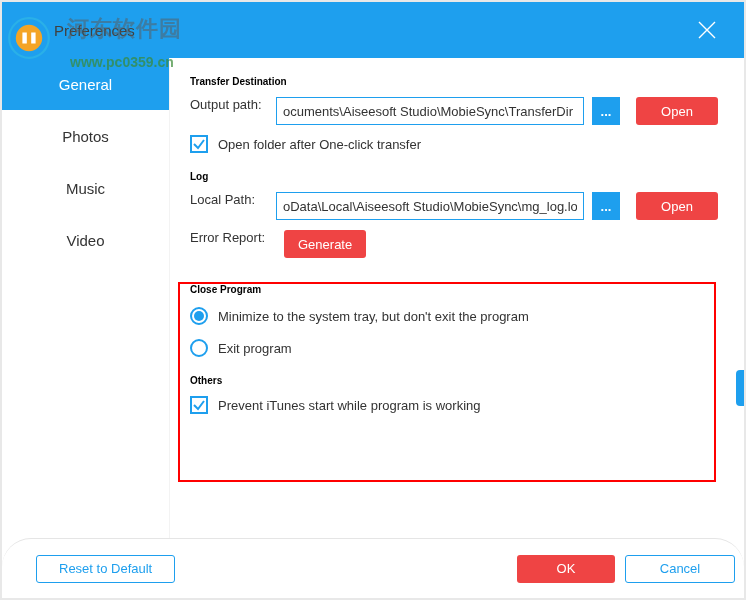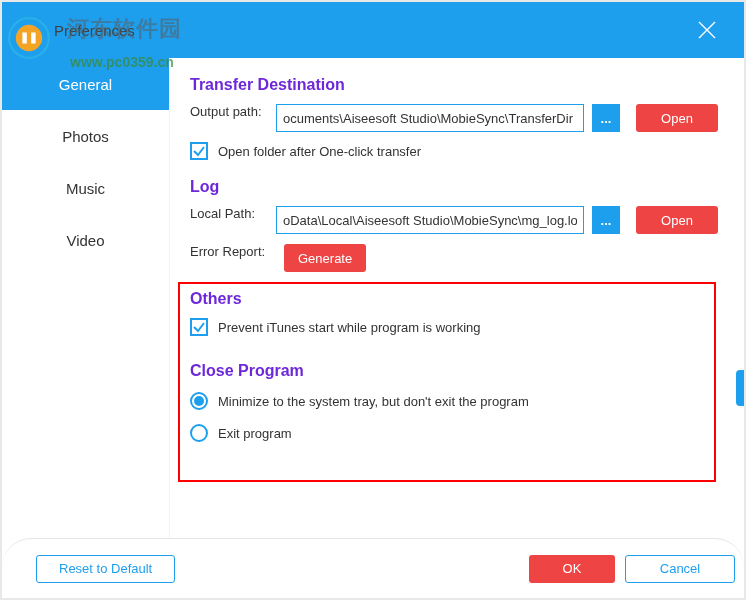--- a/index.html
+++ b/index.html
@@ -12,42 +12,42 @@
   .watermark1 { position:absolute; top:12px; left:65px; font-size:22px; font-weight:bold; color:#5a5a5a; opacity:.5; letter-spacing:1px; font-family:"SimSun","Microsoft YaHei"; }
   .watermark2 { position:absolute; top:52px; left:68px; font-size:14px; font-weight:bold; color:#3a8a35; opacity:.7; }
   .logo { position:absolute; top:14px; left:5px; width:44px; height:44px; }
 
   .main { display:flex; height: 480px; }
   .sidebar { width:168px; display:flex; flex-direction:column; border-right:1px solid #f3f3f3; }
   .sidebar .tab { height:52px; display:flex; align-items:center; justify-content:center; font-size:15px; color:#333; cursor:pointer; }
   .sidebar .tab.active { background:#1e9fee; color:#fff; }
 
   .content { flex:1; padding: 18px 26px 10px 20px; font-size:13px; color:#333; overflow:auto; position:relative; }
-  .content h4 { font-size:16px; font-weight:bold; margin-bottom:10px; color:#6d28d9; }
+  .content h4 { font-size:10px; font-weight:bold; margin-bottom:10px; color:#000000; }
   .section { margin-bottom: 18px; }
   .row { display:flex; align-items:flex-start; gap:8px; margin-bottom:10px; }
   .label { width:78px; font-size:13px; color:#333; }
   .pathbox { flex:1; height:28px; border:1px solid #1e9fee; padding:0 6px; font-size:13px; color:#333; outline:none; min-width:0; }
   .iconbtn { width:28px; height:28px; background:#1e9fee; color:#fff; display:flex; align-items:center; justify-content:center; cursor:pointer; font-weight:bold; }
   .btn-primary { height:28px; min-width:82px; background:#ef4444; color:#fff; border:none; border-radius:3px; font-size:13px; cursor:pointer; padding:0 14px; }
   .btn-secondary { height:28px; min-width:82px; background:#fff; color:#1e9fee; border:1px solid #1e9fee; border-radius:3px; font-size:13px; cursor:pointer; padding:0 14px; }
 
   .chk-row, .radio-row { display:flex; align-items:center; gap:10px; margin:6px 0 18px 0; font-size:13px; }
   .radio-row { margin:8px 0 10px 0; }
   .chk, .radio-outer { width:18px; height:18px; border:2px solid #1e9fee; display:flex; align-items:center; justify-content:center; cursor:pointer; flex-shrink:0; }
   .radio-outer { border-radius:50%; }
   .radio-outer .dot { width:10px; height:10px; border-radius:50%; background:#1e9fee; }
   .chk svg { width:14px; height:14px; }
 
   .redbox { position:absolute; border:2px solid red; top:224px; left:8px; width:538px; height:200px; pointer-events:none; }
   .blue-tab-edge { position:absolute; right:0; top:368px; width:8px; height:36px; background:#1e9fee; border-radius:4px 0 0 4px; }
 
   .footer { height:60px; border-top:1px solid #e5e5e5; display:flex; align-items:center; justify-content:space-between; padding:0 9px 0 34px;border-radius:29px; }
   .footer .right { display:flex; gap:10px; }
-  .btn-ok { width:86px; }
+  .btn-ok { width:98px; }
   .btn-cancel { width:110px; }
   .reset { padding:0 22px; }
 </style>
 </head>
 <body>
 
 <div class="titlebar">
   <div class="left">
     <span style="padding-left:42px;">Preferences</span>
   </div>
@@ -116,43 +116,43 @@
             <span>...</span>
           </div>
         <button class="btn-primary" style="margin-left:8px;">Open</button>
       </div>
       <div class="row" style="margin-top:6px;">
         <span class="label" style="width:86px;">Error Report:</span>
         <button class="btn-primary">Generate</button>
       </div>
     </div>
 
-    <div class="section">
-      <h4>Others</h4>
-      <div class="chk-row" style="margin-top:8px; margin-bottom:8px;">
-        <div class="chk">
-          <svg viewBox="0 0 14 14">
-              <path d="M2 7 L6 11 L12 3" stroke="#1e9fee" stroke-width="2" fill="none"></path>
-            </svg>
-        </div>
-        <span>Prevent iTunes start while program is working</span>
-      </div>
-    </div>
-
     <div class="section" style="margin-top:26px;">
       <h4>Close Program</h4>
       <div class="radio-row" style="margin-top:12px;">
         <div class="radio-outer">
             <div class="dot"></div>
           </div>
         <span>Minimize to the system tray, but don't exit the program</span>
       </div>
       <div class="radio-row" style="margin-top:14px; margin-bottom:18px;">
         <div class="radio-outer"></div>
         <span>Exit program</span>
+      </div>
+    </div>
+
+    <div class="section">
+      <h4>Others</h4>
+      <div class="chk-row" style="margin-top:8px; margin-bottom:8px;">
+        <div class="chk">
+          <svg viewBox="0 0 14 14">
+              <path d="M2 7 L6 11 L12 3" stroke="#1e9fee" stroke-width="2" fill="none"></path>
+            </svg>
+        </div>
+        <span>Prevent iTunes start while program is working</span>
       </div>
     </div>
 
     <div class="redbox"></div>
   </div>
 </div>
 
 <div class="blue-tab-edge"></div>
 
 <div class="footer">

